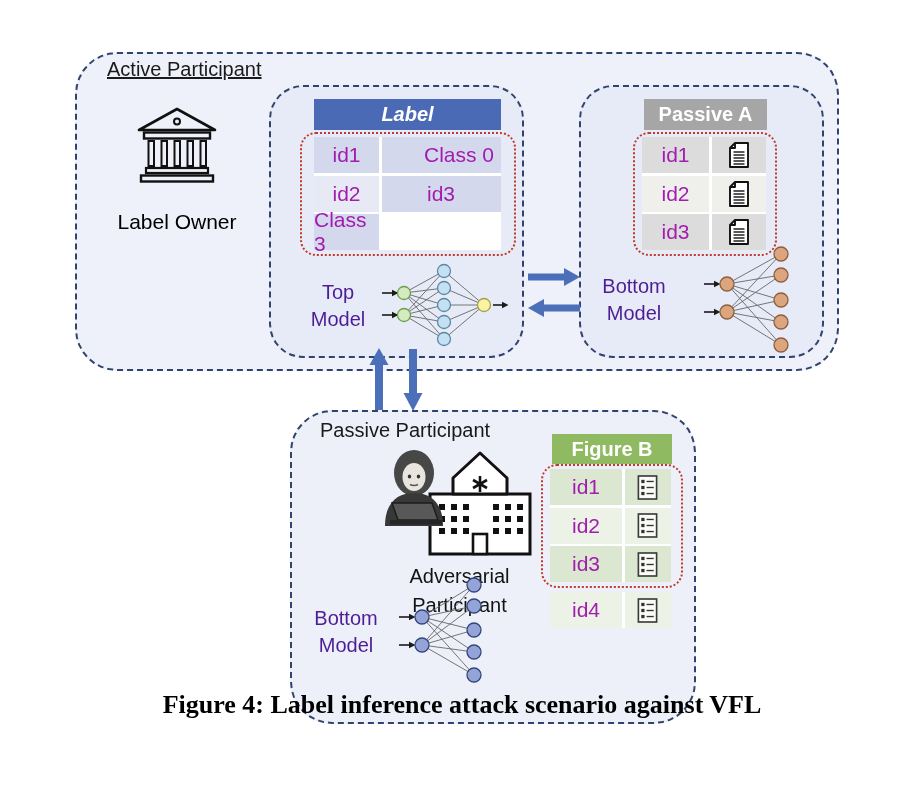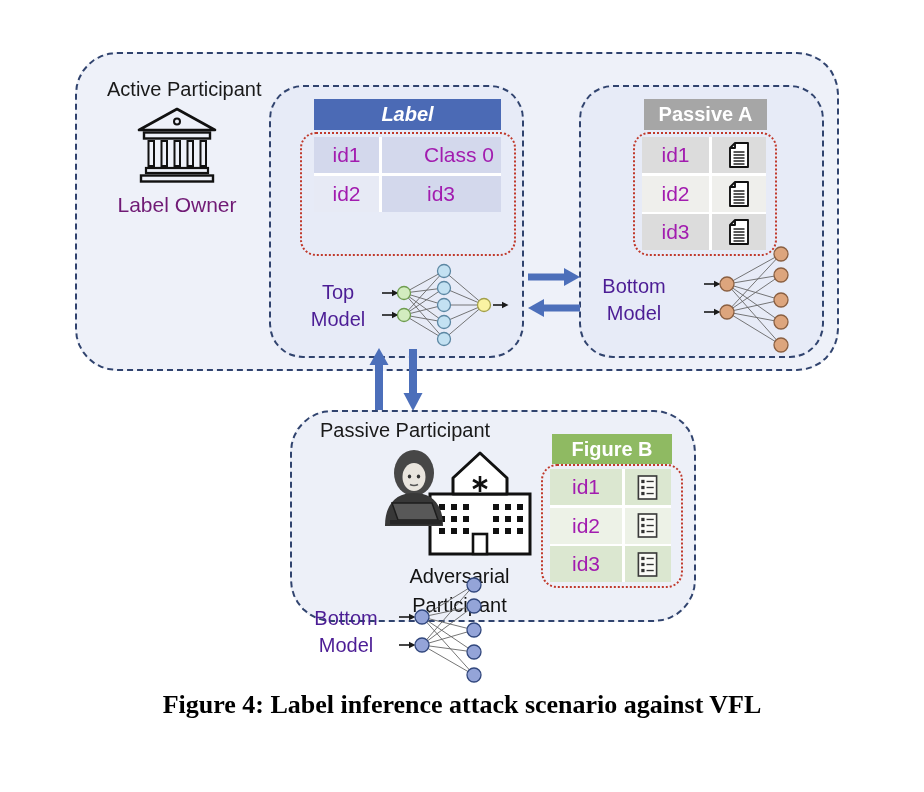--- a/index.html
+++ b/index.html
@@ -22,21 +22,21 @@
   .inner{border-radius:34px;background:var(--inner-fill);}
   .box-title{position:absolute;font-size:20px;color:#1a1a1a;white-space:nowrap;}
   .tbl-header{position:absolute;display:flex;align-items:center;justify-content:center;
     color:#fff;font-weight:bold;font-size:20px;}
   .tbl{position:absolute;display:grid;gap:2.5px;background:#fff;}
   .cell{display:flex;align-items:center;justify-content:center;font-size:21px;color:#a21caf;}
   .red-dotted{position:absolute;border:2px dotted var(--highlight-red);border-radius:16px;background:transparent;}
   .model-label{position:absolute;font-size:20px;line-height:27px;text-align:center;color:#4c1d95;}
   .abs{position:absolute;}
   .owner{position:absolute;text-align:center;}
-  .owner-label{font-size:21px;margin-top:5px;color:#701a75;}
+  .owner-label{font-size:21px;margin-top:22px;color:#000000;}
   .adversary-label{position:absolute;font-size:20px;line-height:29px;text-align:center;color:#131313;}
   .caption{position:absolute;left:0;width:100%;text-align:center;
     font-family:"Liberation Serif",serif;font-weight:bold;font-size:26px;color:#000;}
   
   .nn-edge{stroke:var(--edge);stroke-width:.9;fill:none;}
   .n-green{fill:var(--node-green);stroke:var(--node-green-b);stroke-width:1.3;}
   .n-blue{fill:var(--node-blue);stroke:var(--node-blue-b);stroke-width:1.3;}
   .n-yellow{fill:var(--node-yellow);stroke:var(--node-yellow-b);stroke-width:1.3;}
   .n-orange{fill:var(--node-orange);stroke:var(--node-orange-b);stroke-width:1.3;}
   .n-violet{fill:var(--node-violet);stroke:var(--node-violet-b);stroke-width:1.3;}
@@ -47,21 +47,21 @@
   .blk-s{stroke:var(--ink);fill:none;}
   .blk-f{fill:var(--ink);}
 </style>
 </head>
 <body>
 
 <div class="canvas">
 
   <div class="box outer" style="left:75px;top:52px;width:764px;height:319px;">
 
-    <div class="box-title" style="left:30px;top:24px;">Active Participant</div>
+    <div class="box-title" style="left:30px;top:4px;text-decoration:underline;">Active Participant</div>
 
     <div class="owner" style="left:35px;top:52px;width:130px;">
       <svg width="90" height="78" viewBox="0 0 90 78">
         <polygon points="45,3 7,24 83,24" class="blk-s" stroke-width="2.6" stroke-linejoin="round"></polygon>
         <circle cx="45" cy="15.5" r="3" class="blk-s" stroke-width="2"></circle>
         <rect x="12" y="26.5" width="66" height="6" class="blk-s" stroke-width="2.4"></rect>
         <rect x="16.5" y="35" width="5.5" height="25" class="blk-s" stroke-width="2"></rect>
         <rect x="29.5" y="35" width="5.5" height="25" class="blk-s" stroke-width="2"></rect>
         <rect x="42.5" y="35" width="5.5" height="25" class="blk-s" stroke-width="2"></rect>
         <rect x="55.5" y="35" width="5.5" height="25" class="blk-s" stroke-width="2"></rect>
@@ -73,20 +73,21 @@
     </div>
 
     <div class="box inner" style="left:192px;top:31px;width:255px;height:273px;">
       <div class="tbl-header" style="left:43px;top:12px;width:187px;height:31px;background:var(--label-header);font-style:italic;">Label</div>
       <div class="red-dotted" style="left:29px;top:45px;width:216px;height:124px;"></div>
       <div class="tbl" style="left:43px;top:50px;grid-template-columns:65px 119px;grid-auto-rows:36px;">
         <div class="cell" style="background:var(--label-row-a);">id1</div>
         <div class="cell" style="background:var(--label-row-a);padding-left:36px;">Class 0</div>
         <div class="cell" style="background:var(--label-row-b);">id2</div>
         <div class="cell" style="background:var(--label-row-a);">id3</div>
+        <div class="cell" style="background:var(--label-row-a);">Class 3</div>
       </div>
       <div class="model-label" style="left:28px;top:192px;width:78px;">Top Model</div>
       <svg class="abs" style="left:95px;top:172px;" width="150" height="100" viewBox="0 0 150 100">
         <line class="nn-edge" x1="38" y1="34" x2="78" y2="12"></line>
           <line class="nn-edge" x1="38" y1="34" x2="78" y2="29"></line>
         <line class="nn-edge" x1="38" y1="34" x2="78" y2="46"></line>
           <line class="nn-edge" x1="38" y1="34" x2="78" y2="63"></line>
         <line class="nn-edge" x1="38" y1="34" x2="78" y2="80"></line>
         <line class="nn-edge" x1="38" y1="56" x2="78" y2="12"></line>
           <line class="nn-edge" x1="38" y1="56" x2="78" y2="29"></line>
@@ -198,21 +199,21 @@
     <g>
       <line class="big-shaft" x1="13" y1="64" x2="13" y2="16" stroke-width="8"></line>
       <polygon class="big-head" points="3.5,18 13,1 22.5,18"></polygon>
     </g>
     <g>
       <line class="big-shaft" x1="47" y1="2" x2="47" y2="48" stroke-width="8"></line>
       <polygon class="big-head" points="37.5,46 47,64 56.5,46"></polygon>
     </g>
   </svg>
 
-  <div class="box outer" style="left:290px;top:410px;width:406px;height:212px;background:var(--passive-fill);">
+  <div class="box outer" style="left:290px;top:410px;width:406px;height:314px;background:var(--passive-fill);">
 
     <div class="box-title" style="left:28px;top:7px;">Passive Participant</div>
 
     <svg class="abs" style="left:133px;top:36px;" width="110" height="112" viewBox="0 0 110 112">
       <rect x="5" y="46" width="100" height="60" fill="#fff" stroke="#111" stroke-width="3"></rect>
       <path d="M55,5 L28,30 V46 H82 V30 Z" fill="#fff" stroke="#111" stroke-width="3" stroke-linejoin="round"></path>
       <line x1="55" y1="28" x2="55" y2="44" stroke="#111" stroke-width="2.6"></line>
       <line x1="48" y1="32" x2="62" y2="40" stroke="#111" stroke-width="2.6"></line>
       <line x1="62" y1="32" x2="48" y2="40" stroke="#111" stroke-width="2.6"></line>
       <rect x="14" y="56" width="6" height="6" class="blk-f"></rect>
@@ -305,16 +306,30 @@
           <rect x="2.5" y="2" width="19" height="24" fill="#fbfbf7" stroke="#3a3a3a" stroke-width="1.7"></rect>
           <rect x="5.5" y="6" width="3.4" height="3.4" fill="#333"></rect>
             <line x1="11" y1="7.7" x2="18.5" y2="7.7" stroke="#333" stroke-width="1.4"></line>
           <rect x="5.5" y="12.3" width="3.4" height="3.4" fill="#333"></rect>
             <line x1="11" y1="14" x2="18.5" y2="14" stroke="#333" stroke-width="1.4"></line>
           <rect x="5.5" y="18.6" width="3.4" height="3.4" fill="#333"></rect>
             <line x1="11" y1="20.3" x2="18.5" y2="20.3" stroke="#333" stroke-width="1.4"></line>
         </svg>
       </div>
     </div>
+    <div class="tbl" style="left:258px;top:180px;grid-template-columns:72px 46px;grid-auto-rows:36px;">
+      <div class="cell" style="background:var(--feature-b-row-b);">id4</div>
+      <div class="cell" style="background:var(--feature-b-row-b);">
+        <svg width="23" height="27" viewBox="0 0 24 28">
+          <rect x="2.5" y="2" width="19" height="24" fill="#fbfbf7" stroke="#3a3a3a" stroke-width="1.7"></rect>
+          <rect x="5.5" y="6" width="3.4" height="3.4" fill="#333"></rect>
+            <line x1="11" y1="7.7" x2="18.5" y2="7.7" stroke="#333" stroke-width="1.4"></line>
+          <rect x="5.5" y="12.3" width="3.4" height="3.4" fill="#333"></rect>
+            <line x1="11" y1="14" x2="18.5" y2="14" stroke="#333" stroke-width="1.4"></line>
+          <rect x="5.5" y="18.6" width="3.4" height="3.4" fill="#333"></rect>
+            <line x1="11" y1="20.3" x2="18.5" y2="20.3" stroke="#333" stroke-width="1.4"></line>
+        </svg>
+      </div>
+    </div>
   </div>
 
   <div class="caption" style="top:690px;">Figure 4: Label inference attack scenario against VFL</div>
 </div>
 
 </body></html>

